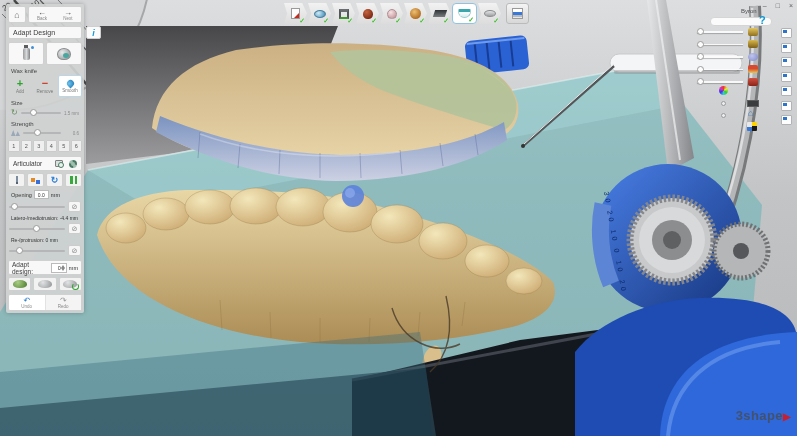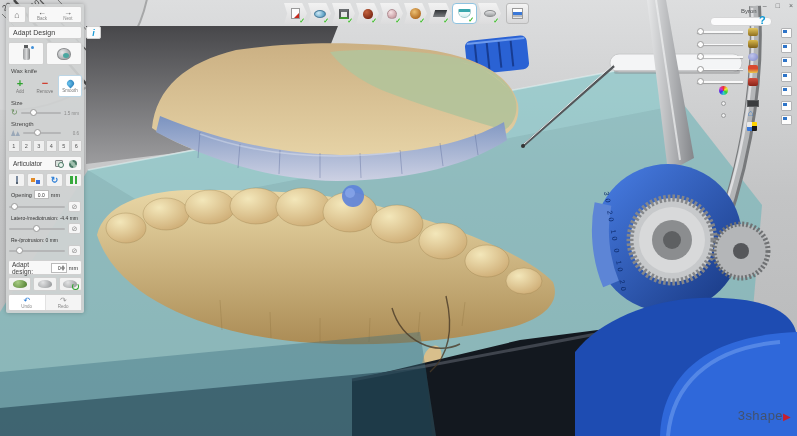--- a/index.html
+++ b/index.html
@@ -128,21 +128,21 @@
   .vg5{background:linear-gradient(#d05040,#8a2318);}
   .cwheel{position:absolute;left:719px;top:86px;width:9px;height:9px;border-radius:50%;cursor:pointer;
           background:conic-gradient(#e33,#ee3,#3c3,#3cc,#33e,#c3c,#e33);}
   .togdot{position:absolute;width:5px;height:5px;border:1px solid #9a9b9c;border-radius:50%;background:rgba(255,255,255,.6);cursor:pointer;}
   .kbd{position:absolute;left:747px;top:100px;width:12px;height:7px;background:#3a3c3e;border-radius:1px;cursor:pointer;
        box-shadow:inset 0 0 0 1px #5a5c5e;}
   .house{position:absolute;left:748px;top:108px;font-size:9px;color:#2e74c8;cursor:pointer;}
   .colorsq{position:absolute;left:747px;top:122px;width:10px;height:9px;border-radius:1px;cursor:pointer;
            background:conic-gradient(#ffd400 0 25%,#1a1a1a 0 50%,#3a78d8 0 75%,#e8e8e8 0);}
 
-  .wm{position:absolute;right:6px;bottom:13px;font-size:13px;font-weight:normal;letter-spacing:.4px;color:rgba(72,76,80,.78);}
+  .wm{position:absolute;right:6px;bottom:13px;font-size:13px;font-weight:bold;letter-spacing:.4px;color:rgba(72,76,80,.78);}
   .wm .arr{color:#c81f2e;font-size:10px;}
 </style>
 </head>
 <body>
 
 <div class="stage">
 
   <svg class="scene" width="797" height="436" viewBox="0 0 797 436">
     <defs>
       <linearGradient id="gBg" x1="0" y1="0" x2="0" y2="1">

